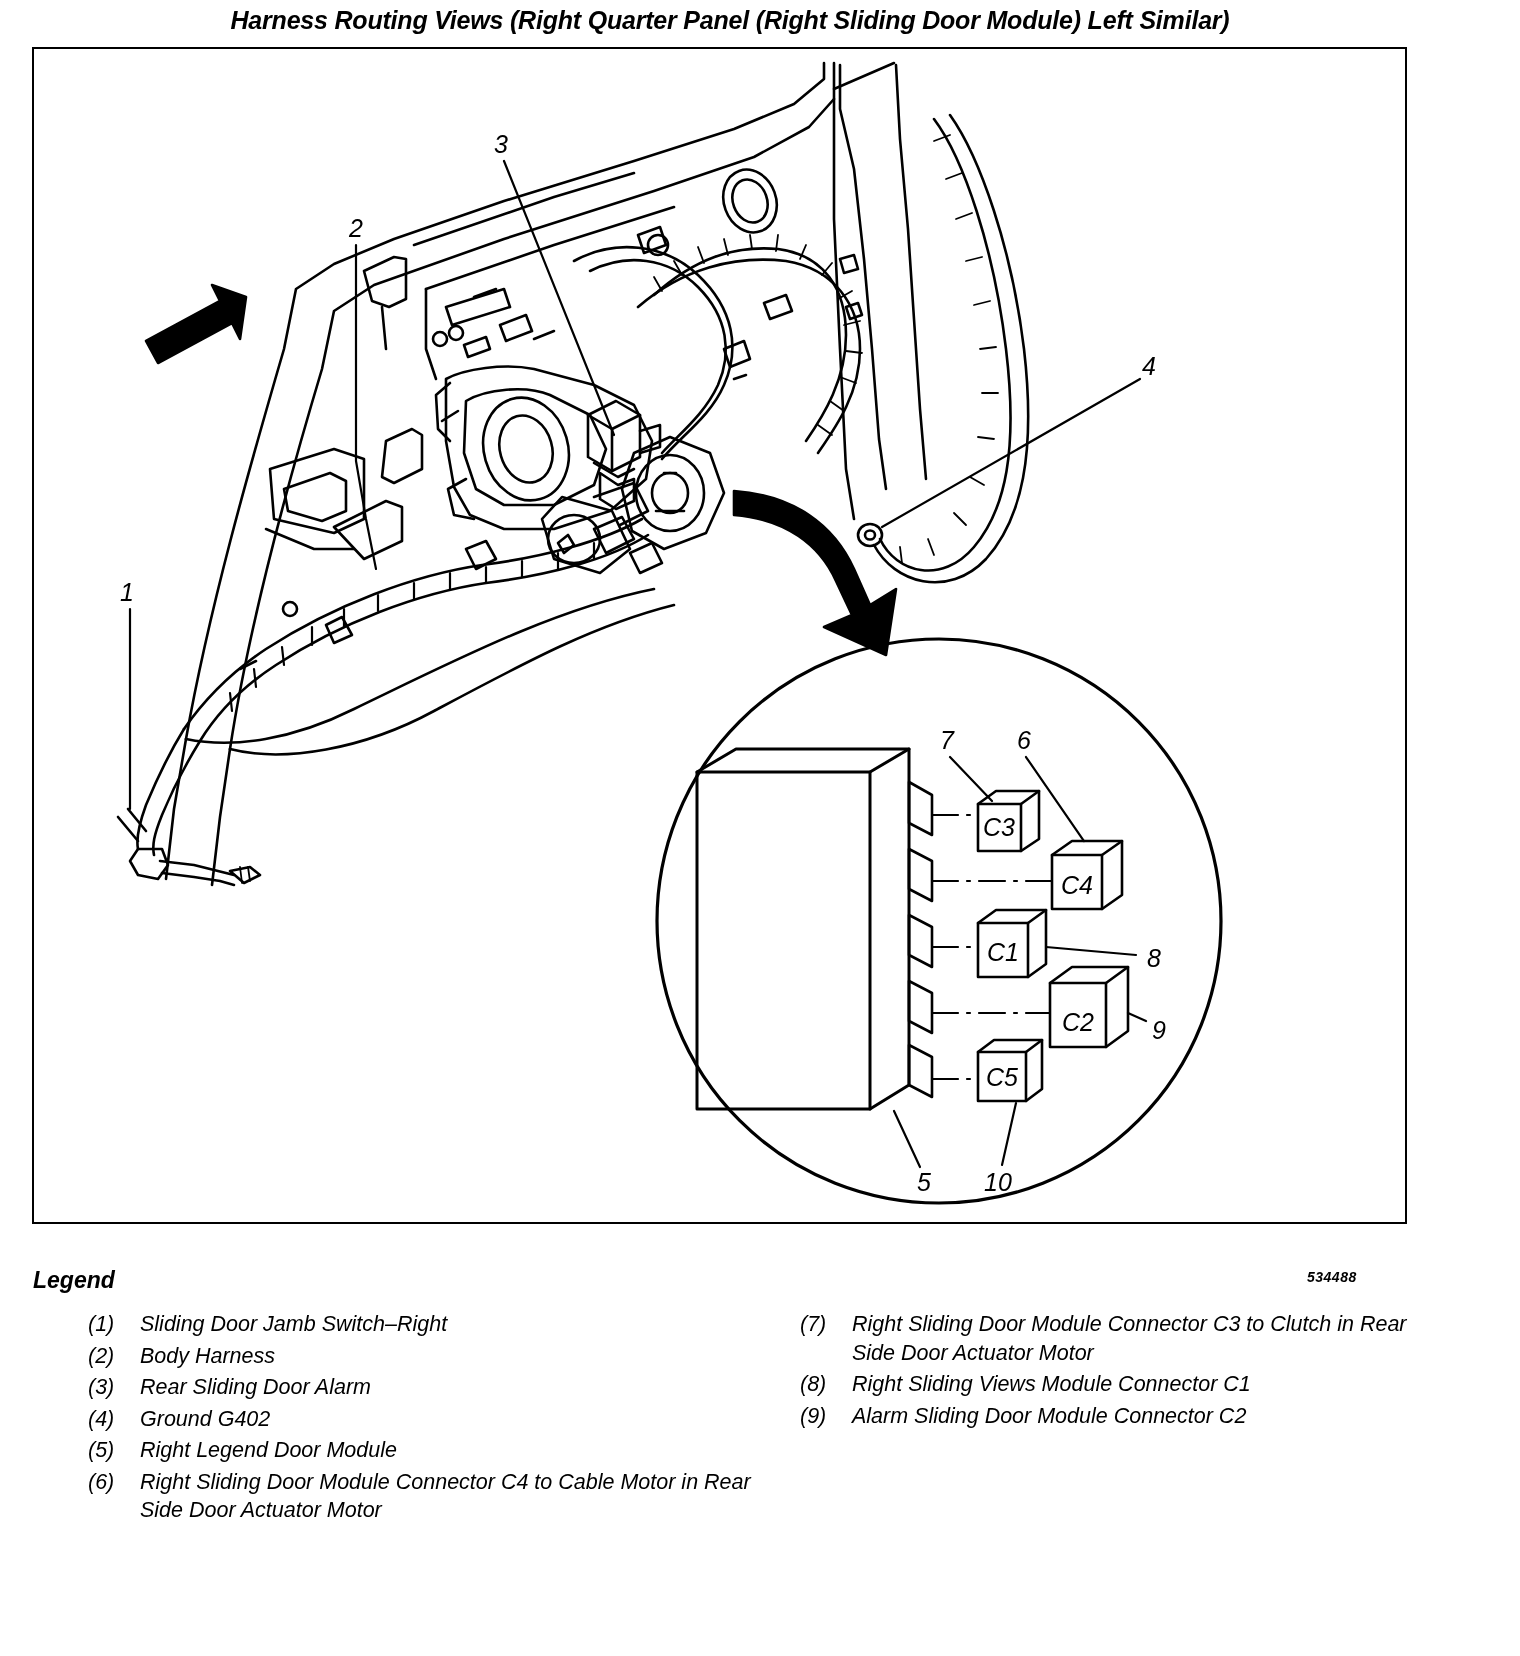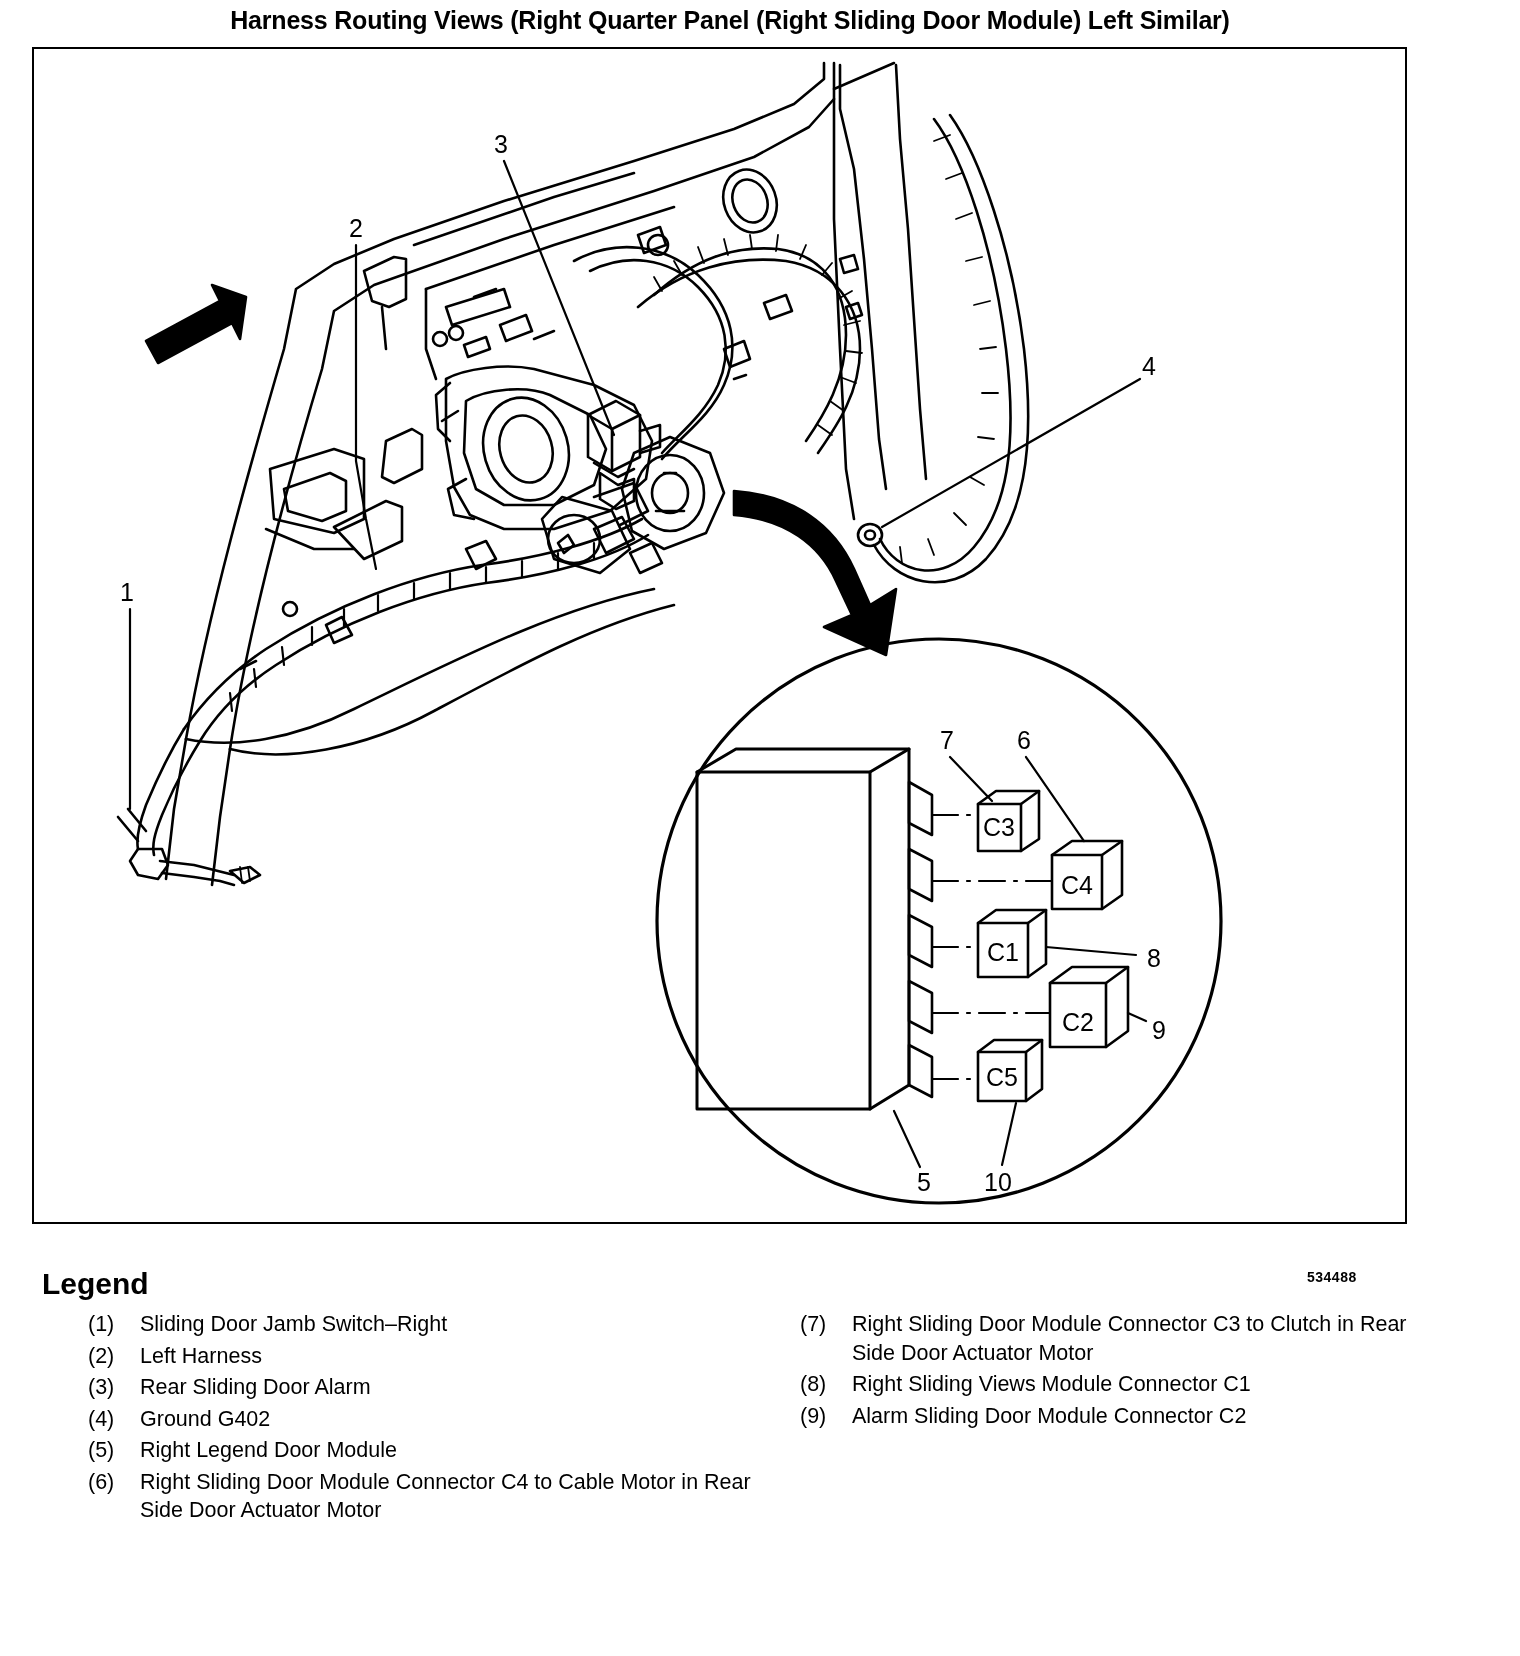--- a/index.html
+++ b/index.html
@@ -12,20 +12,21 @@
     height: 1656px;
     font-family: "Liberation Sans", sans-serif;
     color: #000000;
     position: relative;
     overflow: hidden;
   }
   .page {
     position: relative;
     width: 1384px;
     height: 1656px;
+    font-style: italic;
   }
   .title {
     position: absolute;
     top: 6px;
     left: 0;
     width: 1460px;
     text-align: center;
     font-size: 25px;
     font-weight: bold;
     letter-spacing: -0.2px;
@@ -47,23 +48,23 @@
   .fig-id {
     position: absolute;
     left: 1307px;
     top: 1269px;
     font-size: 14px;
     font-weight: bold;
     letter-spacing: 0.5px;
   }
   .legend-heading {
     position: absolute;
-    left: 42px;
+    left: 33px;
     top: 1267px;
-    font-size: 30px;
+    font-size: 23px;
     font-weight: bold;
   }
   .legend-col {
     position: absolute;
     top: 1310px;
     font-size: 21.5px;
     line-height: 28.5px;
   }
   .legend-col.left { left: 88px; width: 680px; }
   .legend-col.right { left: 800px; width: 640px; }
@@ -339,21 +340,21 @@
 
   <div class="legend-heading">Legend</div>
 
   <div class="legend-col left">
     <div class="legend-item">
       <span class="legend-num">(1)</span>
       <span class="legend-text">Sliding Door Jamb Switch–Right</span>
     </div>
     <div class="legend-item">
       <span class="legend-num">(2)</span>
-      <span class="legend-text">Left Harness</span>
+      <span class="legend-text">Body Harness</span>
     </div>
     <div class="legend-item">
       <span class="legend-num">(3)</span>
       <span class="legend-text">Rear Sliding Door Alarm</span>
     </div>
     <div class="legend-item">
       <span class="legend-num">(4)</span>
       <span class="legend-text">Ground G402</span>
     </div>
     <div class="legend-item">

